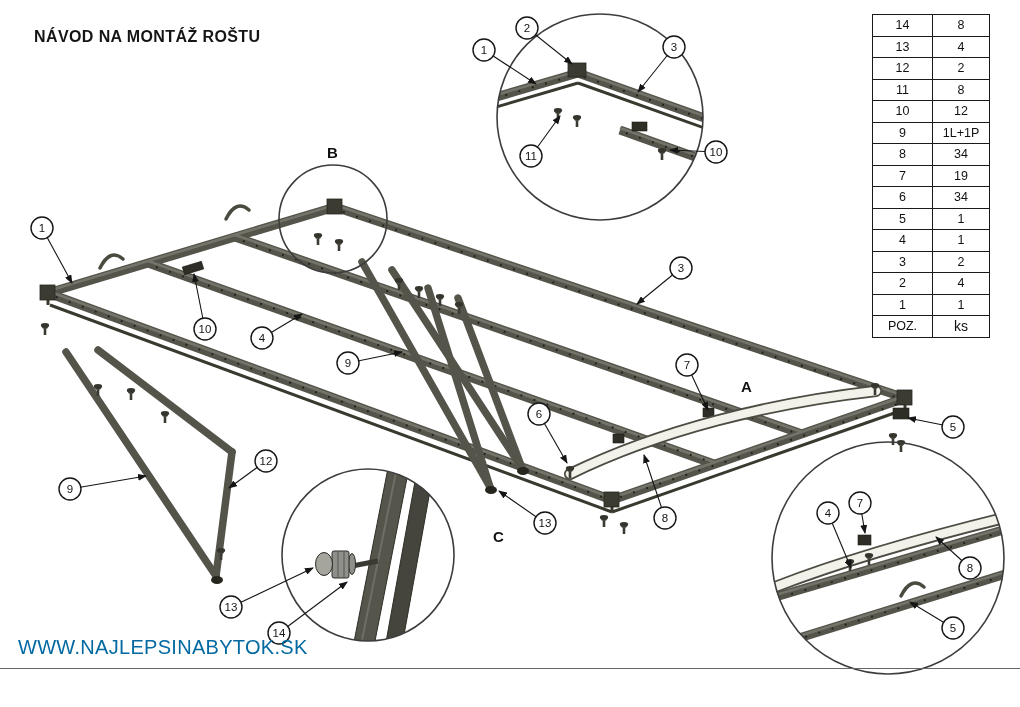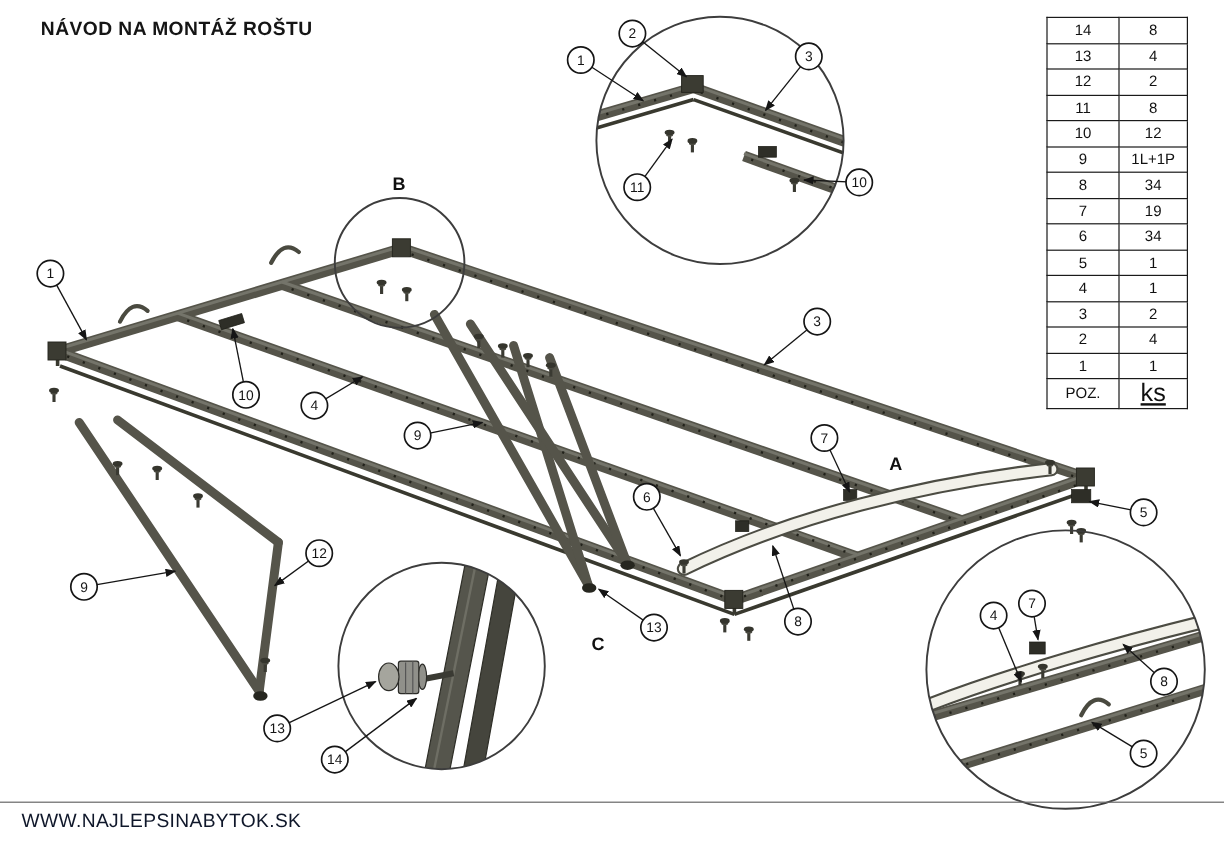--- a/index.html
+++ b/index.html
@@ -8,40 +8,40 @@
     background:#ffffff;
     font-family:"Liberation Sans", sans-serif;
     position:relative;
     overflow:hidden;
   }
   .page { position:absolute; inset:0; width:1020px; height:707px; background:#fff; }
 
   svg.diagram { position:absolute; left:0; top:0; }
 
   .title {
-    position:absolute; left:34px; top:16px;
+    position:absolute; left:34px; top:28px;
     font-size:16px; font-weight:bold; color:#151515; letter-spacing:0.4px;
     white-space:nowrap;
   }
 
   .table-wrap { position:absolute; left:872px; top:14px; background:#fff; }
   table { border-collapse:collapse; }
   td {
     border:1px solid #1a1a1a;
     width:60px; height:21.5px;
     text-align:center; vertical-align:middle;
     font-size:12.5px; color:#111; padding:0 3px;
   }
   td:last-child { width:57px; }
-  tfoot td.ks { font-size:21px;text-decoration:underline; }
+  tfoot td.ks { font-size:14px; }
 
   .footer-rule { position:absolute; left:0; top:668px; width:1020px; border-top:1.5px solid #666; }
   .footer {
-    position:absolute; left:18px; top:676px;
-    font-size:16px; color:#0f172a; letter-spacing:0.3px; white-space:nowrap;
+    position:absolute; left:18px; top:636px;
+    font-size:20px; color:#0369a1; letter-spacing:0.3px; white-space:nowrap;
   }
 
   
   .rail        { stroke:var(--frame,#55544a); stroke-width:9; }
   .rail-hi     { stroke:#74746a; stroke-width:2.5; }
   .leg         { stroke:var(--frame,#55544a); stroke-width:7.5; stroke-linecap:round; }
   .edge        { stroke:#39392f; stroke-width:3; }
   .holes       { stroke:#21211a; stroke-width:2; stroke-dasharray:1.8 12; fill:none; }
   .block       { fill:#3b3b32; stroke:#26261f; stroke-width:0.8; }
   .bracket     { fill:#2e2e27; stroke:#1d1d17; stroke-width:0.6; }

